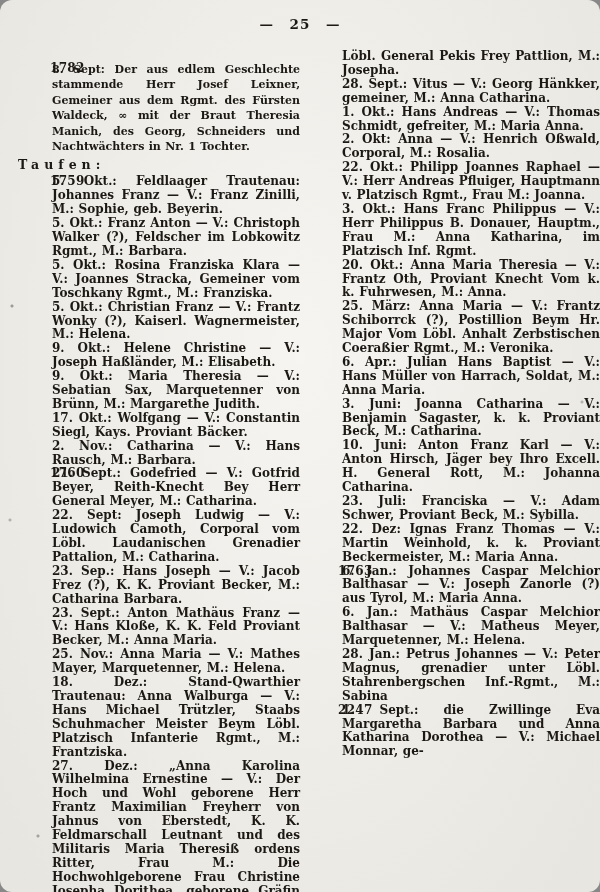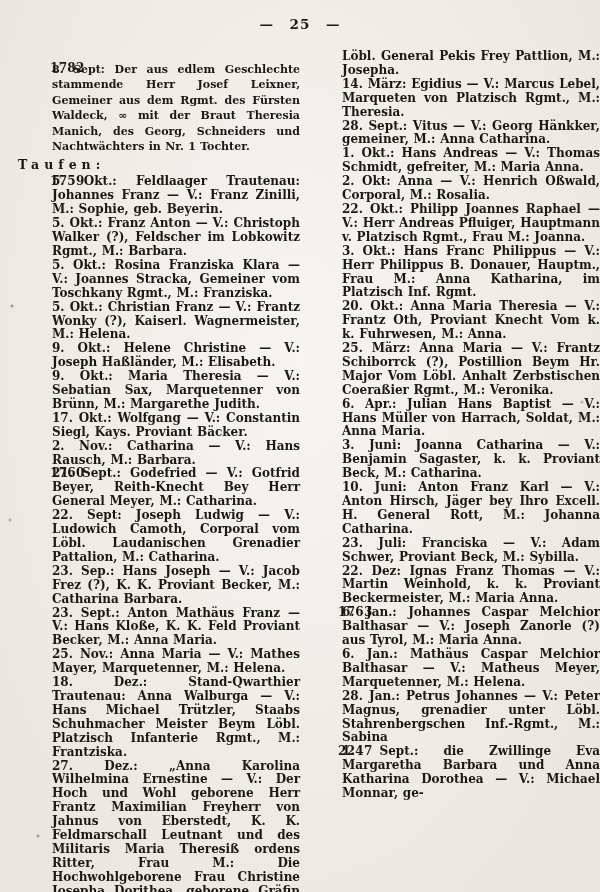--- a/index.html
+++ b/index.html
@@ -8,20 +8,21 @@
     background:
       radial-gradient(ellipse at 50% 40%, rgba(255,255,255,0.35), rgba(0,0,0,0.04) 95%),
       radial-gradient(circle 2px at 12px 306px, rgba(60,60,55,0.5) 0 1px, transparent 2px),
       radial-gradient(circle 2px at 10px 520px, rgba(60,60,55,0.35) 0 1px, transparent 2px),
       radial-gradient(circle 2px at 38px 836px, rgba(60,60,55,0.4) 0 1px, transparent 2px),
       radial-gradient(circle 2px at 582px 402px, rgba(60,60,55,0.35) 0 1px, transparent 2px),
       #f1efe9;
     font-family:"DejaVu Serif", serif;
     font-weight:700;
     color:#1c1914;
+    border-radius:12px;
     -webkit-font-smoothing:antialiased;
   }
   .page-header{
     position:absolute;top:16px;left:0;width:600px;
     text-align:center;font-size:13.5px;letter-spacing:1px;word-spacing:10px;
   }
   .columns{
     position:absolute;top:50px;left:0;right:0;bottom:0;
     display:flex;align-items:flex-start;
   }
@@ -119,24 +120,20 @@
           <div class="text">27. Dez.: „Anna Karolina Wilhelmina Ernestine — V.: Der Hoch und Wohl geborene Herr Frantz Maximilian Freyherr von Jahnus von Eberstedt, K. K. Feldmarschall Leutnant und des Militaris Maria Theresiß ordens Ritter, Frau M.: Die Hochwohlgeborene Frau Christine Josepha Dorithea, geborene Gräfin von Auersberg.“</div>
         </div>
       </div>
     <div class="col col-right">
         <div class="block">
           <span class="year"></span>
           <div class="text">Löbl. General Pekis Frey Pattlion, M.: Josepha.</div>
         </div>
         <div class="block">
           <span class="year"></span>
-          <div class="text">14. März: Egidius — V.: Marcus Lebel, Marqueten von Platzisch Rgmt., M.: Theresia.</div>
-        </div>
-        <div class="block">
-          <span class="year"></span>
           <div class="text">28. Sept.: Vitus — V.: Georg Hänkker, gemeiner, M.: Anna Catharina.</div>
         </div>
         <div class="block">
           <span class="year"></span>
           <div class="text">1. Okt.: Hans Andreas — V.: Thomas Schmidt, gefreiter, M.: Maria Anna.</div>
         </div>
         <div class="block">
           <span class="year"></span>
           <div class="text">2. Okt: Anna — V.: Henrich Oßwald, Corporal, M.: Rosalia.</div>
         </div>

